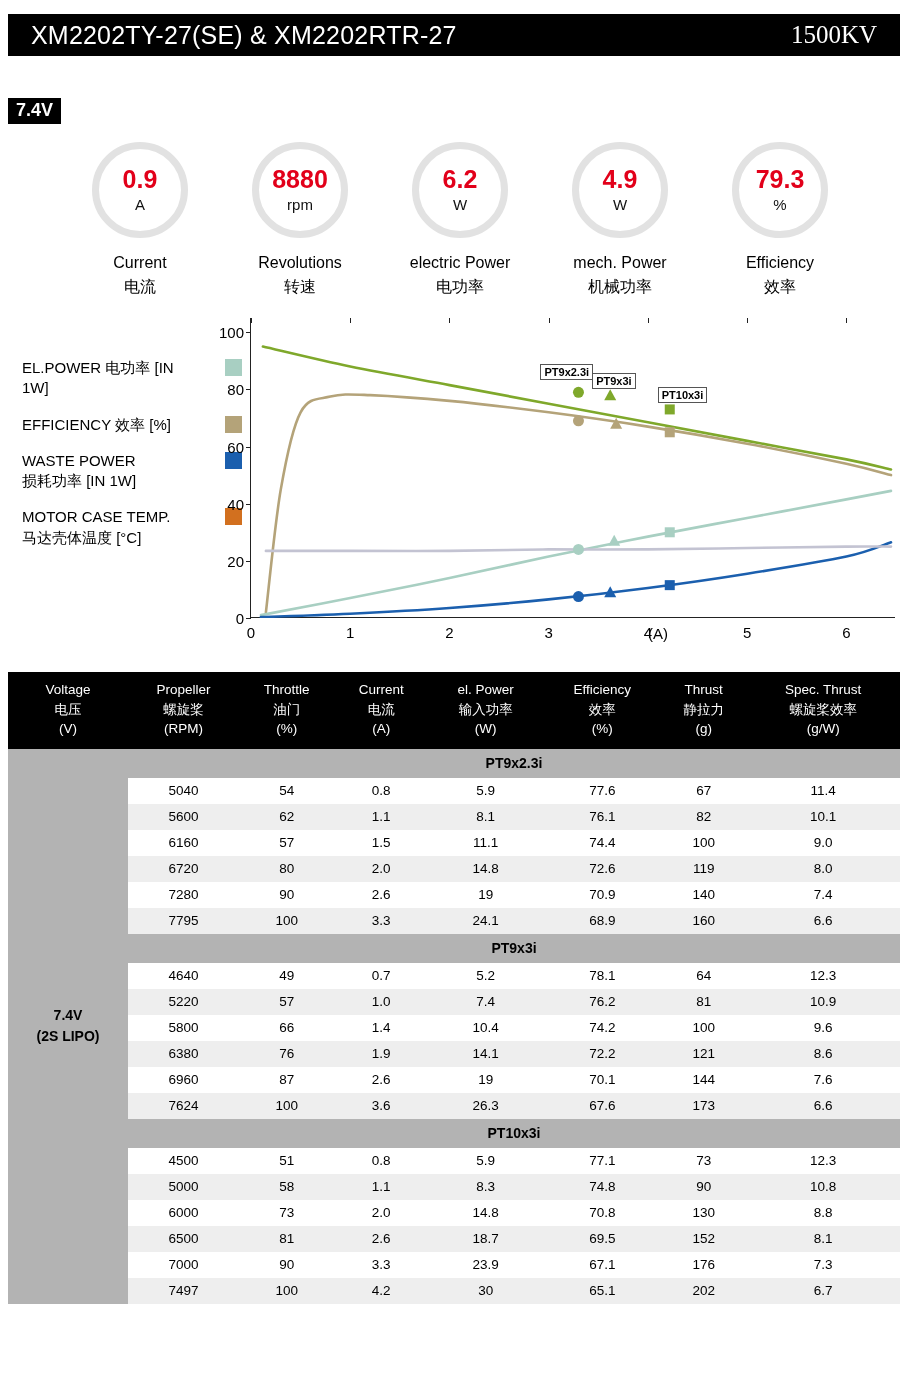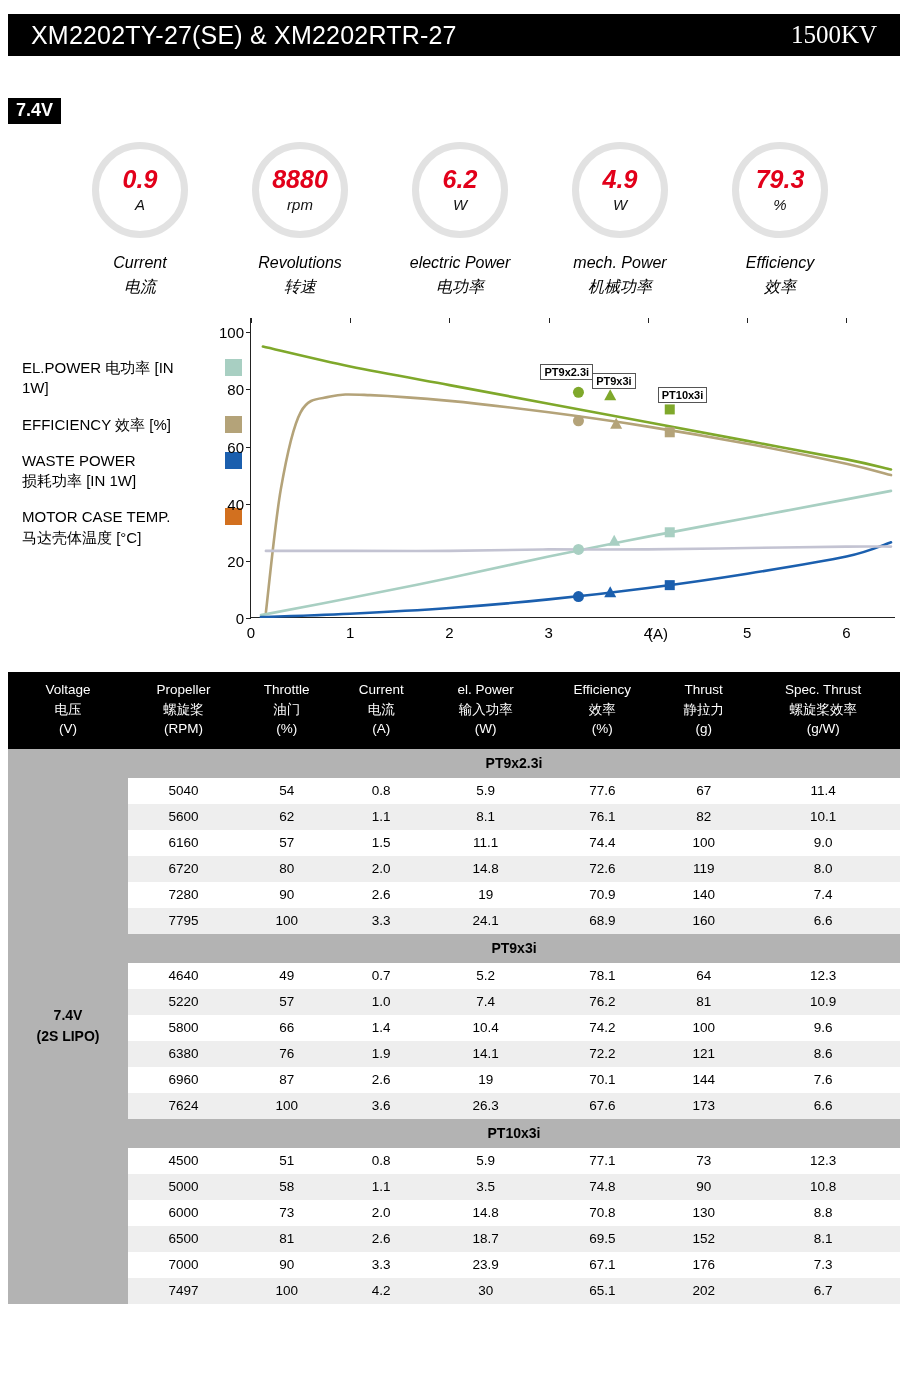--- a/index.html
+++ b/index.html
@@ -34,21 +34,21 @@
   .voltbar .cond {
     border: 1px solid #444; padding: 2px 8px 3px 8px;
     font-size: 15px; color: #111;
   }
 
   
   .gauges {
     position: absolute; left: 60px; top: 142px; width: 800px; height: 170px;
     display: flex;
   }
-  .gauge { width: 160px; text-align: center; font-style: italic; }
+  .gauge { width: 160px; text-align: center; }
   .ring {
     width: 96px; height: 96px; margin: 0 auto;
     border-radius: 50%; border: 7px solid #e2e2e2; background: #fff;
     display: flex; flex-direction: column; align-items: center; justify-content: center;
   }
   .ring .val { color: #e2001a; font-size: 25px; font-weight: bold; line-height: 1; }
   .ring .unit { font-size: 15px; color: #111; margin-top: 4px; }
   .gauge .lbl-en { font-size: 16px; margin-top: 16px; }
   .gauge .lbl-zh { font-size: 16px; margin-top: 5px; }
 
@@ -408,21 +408,21 @@
             <td>0.8</td>
             <td>5.9</td>
             <td>77.1</td>
             <td>73</td>
             <td>12.3</td>
           </tr>
           <tr class="drow odd">
             <td>5000</td>
             <td>58</td>
             <td>1.1</td>
-            <td>3.5</td>
+            <td>8.3</td>
             <td>74.8</td>
             <td>90</td>
             <td>10.8</td>
           </tr>
           <tr class="drow even">
             <td>6000</td>
             <td>73</td>
             <td>2.0</td>
             <td>14.8</td>
             <td>70.8</td>

